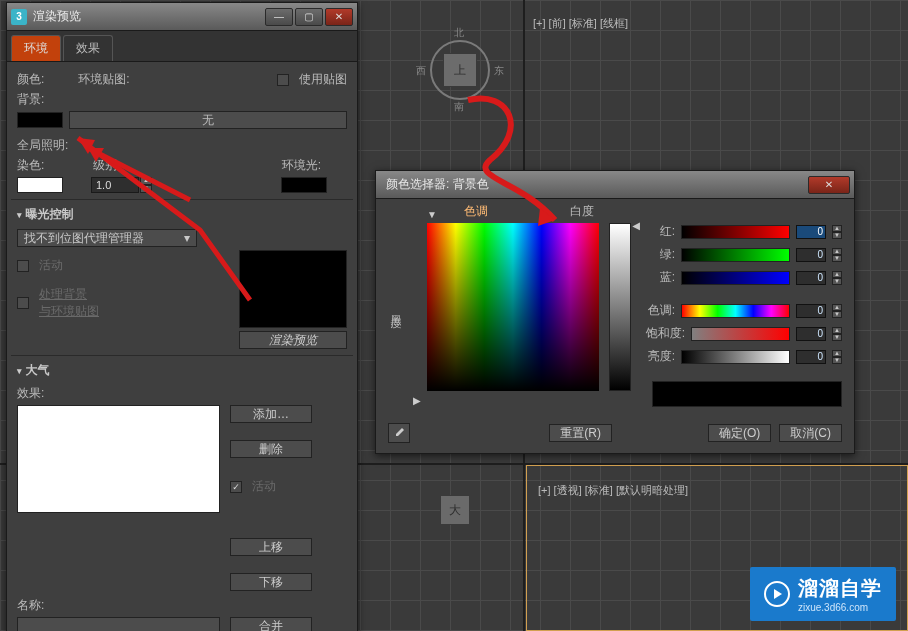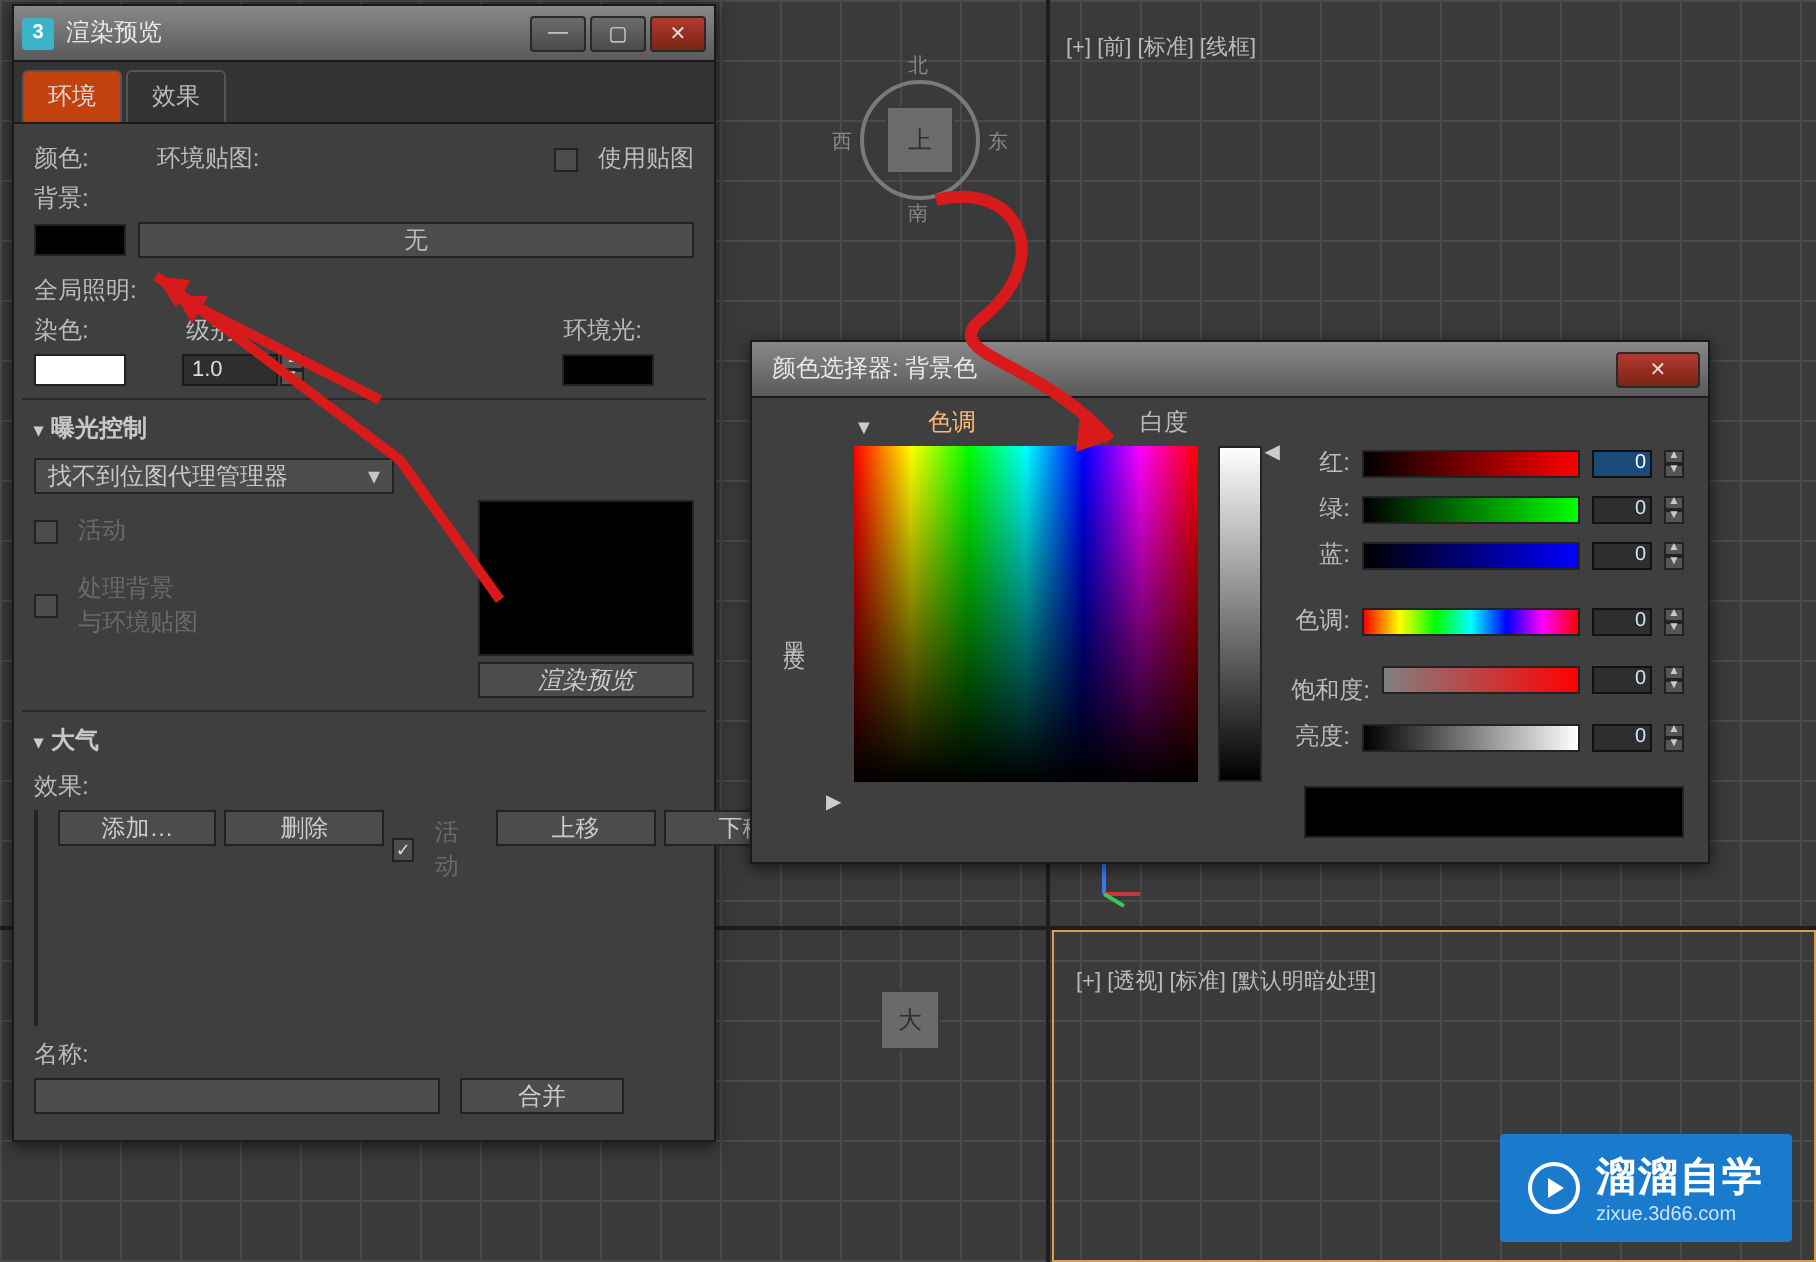--- a/index.html
+++ b/index.html
@@ -293,42 +293,42 @@
       </div>
     </div>
     <div class="row" style="align-items:flex-start; gap:12px;">
       <div style="display:flex; flex-direction:column; gap:6px; padding-top:4px;">
         <div class="row">
             <span class="checkbox"></span>
             <span class="lbl disabled">活动</span>
           </div>
         <div class="row">
             <span class="checkbox"></span>
-            <span class="lbl disabled" style="white-space:pre-line;">处理背景
+            <span class="lbl disabled" style="white-space:pre-line;text-decoration:underline;">处理背景
 与环境贴图</span>
           </div>
       </div>
       <div style="flex:1"></div>
       <div class="preview-box"></div>
     </div>
     <div class="row" style="justify-content:flex-end;font-style:italic;">
       <div class="btn" style="width:108px;">渲染预览</div>
     </div>
 
     <hr class="sec">
 
     <div class="rollout-hdr">
         <span>大气</span>
       </div>
     <div class="row">
         <span class="lbl">效果:</span>
       </div>
     <div class="row" style="align-items:flex-start; gap:10px;">
       <div class="listbox"></div>
-      <div style="display:flex; gap:4px;">
+      <div style="display:flex; flex-direction:column; gap:17px;">
         <div class="btn btn-wide">添加…</div>
         <div class="btn btn-wide disabled">删除</div>
         <div class="row">
             <span class="checkbox checked"></span>
             <span class="lbl disabled">活动</span>
           </div>
         <div style="height:6px"></div>
         <div class="btn btn-wide disabled">上移</div>
         <div class="btn btn-wide disabled">下移</div>
       </div>
@@ -402,41 +402,53 @@
       <div class="slider-row">
         <span class="slabel">色调:</span>
         <div class="slider-track track-hue"></div>
         <div class="slider-val">0</div>
         <div class="slider-arrows">
             <div>▲</div>
             <div>▼</div>
           </div>
       </div>
       <div class="slider-row">
-        <span class="slabel" style="width:44px;margin-top:12px;">饱和度:</span>
+        <span class="slabel" style="width:44px;">饱和度:</span>
         <div class="slider-track track-sat"></div>
         <div class="slider-val">0</div>
         <div class="slider-arrows">
             <div>▲</div>
             <div>▼</div>
           </div>
       </div>
       <div class="slider-row">
         <span class="slabel">亮度:</span>
         <div class="slider-track track-val"></div>
         <div class="slider-val">0</div>
         <div class="slider-arrows">
             <div>▲</div>
             <div>▼</div>
           </div>
       </div>
       <div class="big-swatch"></div>
     </div>
   </div>
 
+  <div class="picker-footer">
+    <div class="eyedrop">
+      <svg width="12" height="12" viewBox="0 0 12 12">
+        <path d="M9 1 L11 3 L5 9 L3 9 L3 7 Z" fill="#ccc"></path>
+      </svg>
+    </div>
+    <span style="flex:1"></span>
+    <div class="btn">重置(R)</div>
+    <span style="width:80px"></span>
+    <div class="btn">确定(O)</div>
+    <div class="btn">取消(C)</div>
+  </div>
 </div>
 
 <svg class="annot" style="left:0; top:0;" width="908" height="631">
   <polyline points="78,138 200,230 250,300" stroke="#d81a1a" stroke-width="5" fill="none"></polyline>
   <polygon points="78,138 95,140 88,154" fill="#d81a1a"></polygon>
   <polyline points="88,148 190,200" stroke="#d81a1a" stroke-width="5" fill="none"></polyline>
   <polygon points="88,148 104,148 96,162" fill="#d81a1a"></polygon>
   <path d="M468 100 C 510 90, 528 130, 490 160 C 470 178, 520 180, 555 220" stroke="#d81a1a" stroke-width="6" fill="none"></path>
   <polygon points="555,220 540,208 538,226" fill="#d81a1a"></polygon>
 </svg>

